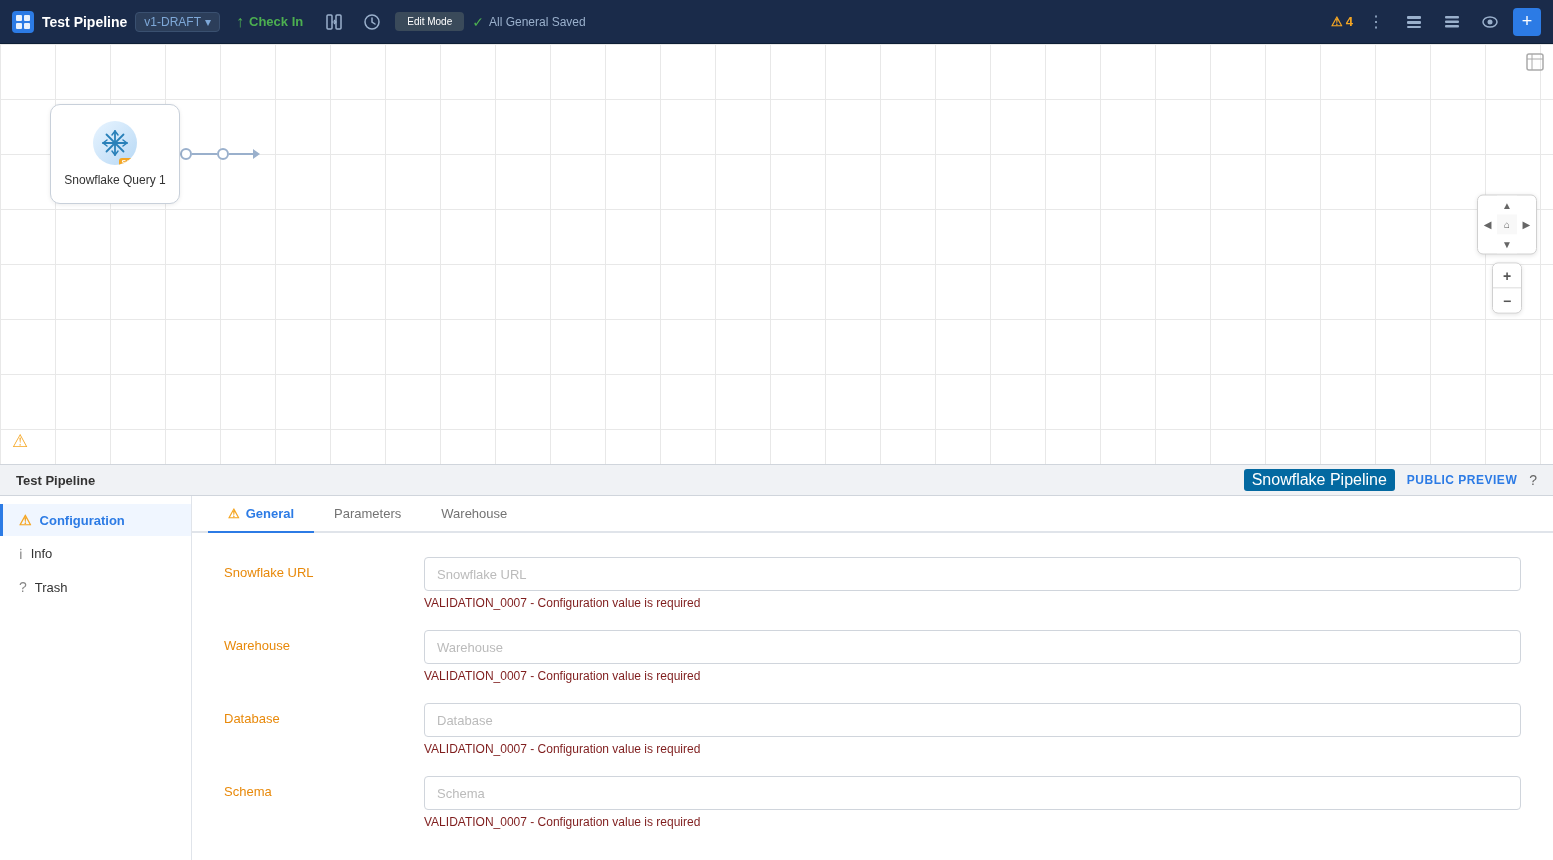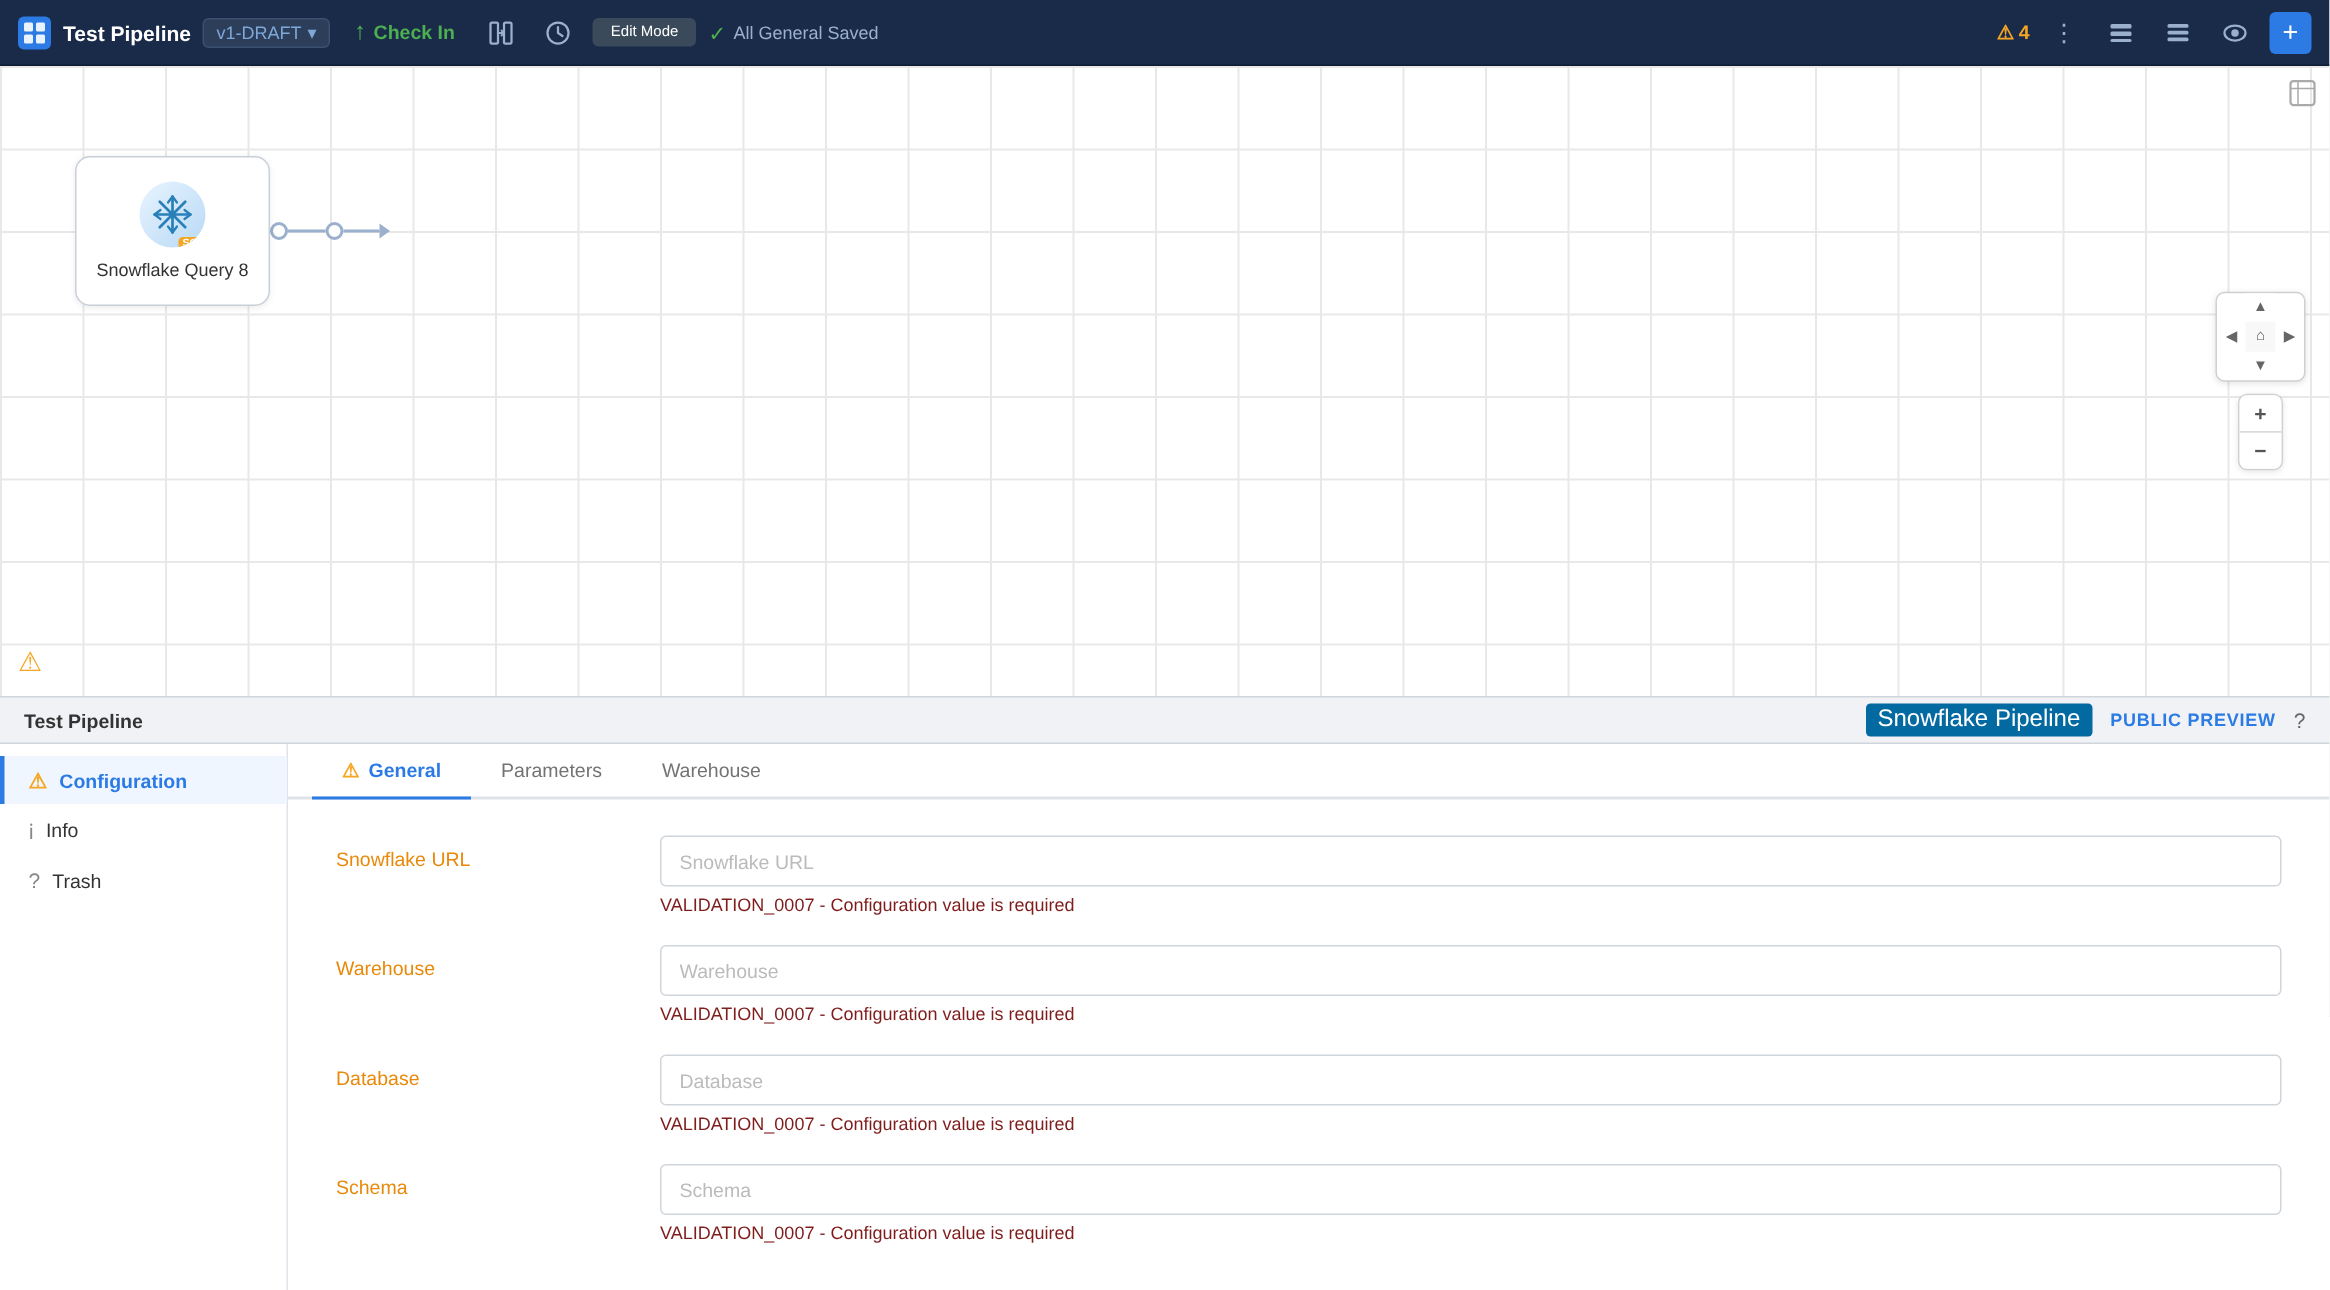--- a/index.html
+++ b/index.html
@@ -286,21 +286,20 @@
 
     .form-area {
       flex: 1;
       overflow-y: auto;
       padding: 24px 32px;
     }
     .form-row {
       display: flex;
       align-items: flex-start;
       margin-bottom: 20px;
-      gap: 16px;
       justify-content: space-between;
     }
     .form-label {
       width: 200px;
       font-size: 13px;
       color: #e8890a;
       font-weight: 500;
       padding-top: 8px;
       flex-shrink: 0;
     }
@@ -436,21 +435,21 @@
 
     <div class="node-card">
       <div class="snowflake-inner">
         <svg width="30" height="30" viewBox="0 0 30 30" fill="none">
           <circle cx="15" cy="15" r="14" fill="linear-gradient(135deg, #e8f4ff, #b8d9f5)"></circle>
           <path d="M15 3v24M3 15h24M6.5 6.5l17 17M23.5 6.5l-17 17" stroke="#2980b9" stroke-width="1.8" stroke-linecap="round"></path>
           <path d="M12 7l3-4 3 4M12 23l3 4 3-4M7 12l-4 3 4 3M23 12l4 3-4 3" stroke="#2980b9" stroke-width="1.5" stroke-linecap="round" stroke-linejoin="round"></path>
         </svg>
         <div class="sql-badge">SQL</div>
       </div>
-      <span class="node-label">Snowflake Query 8</span>
+      <span class="node-label">Snowflake Query 1</span>
     </div>
 
     <div class="node-connector">
       <div class="connector-dot"></div>
       <div class="connector-line"></div>
       <div class="connector-dot"></div>
       <div class="connector-line" style="width:20px;"></div>
       <div class="connector-arrow"></div>
     </div>
 

